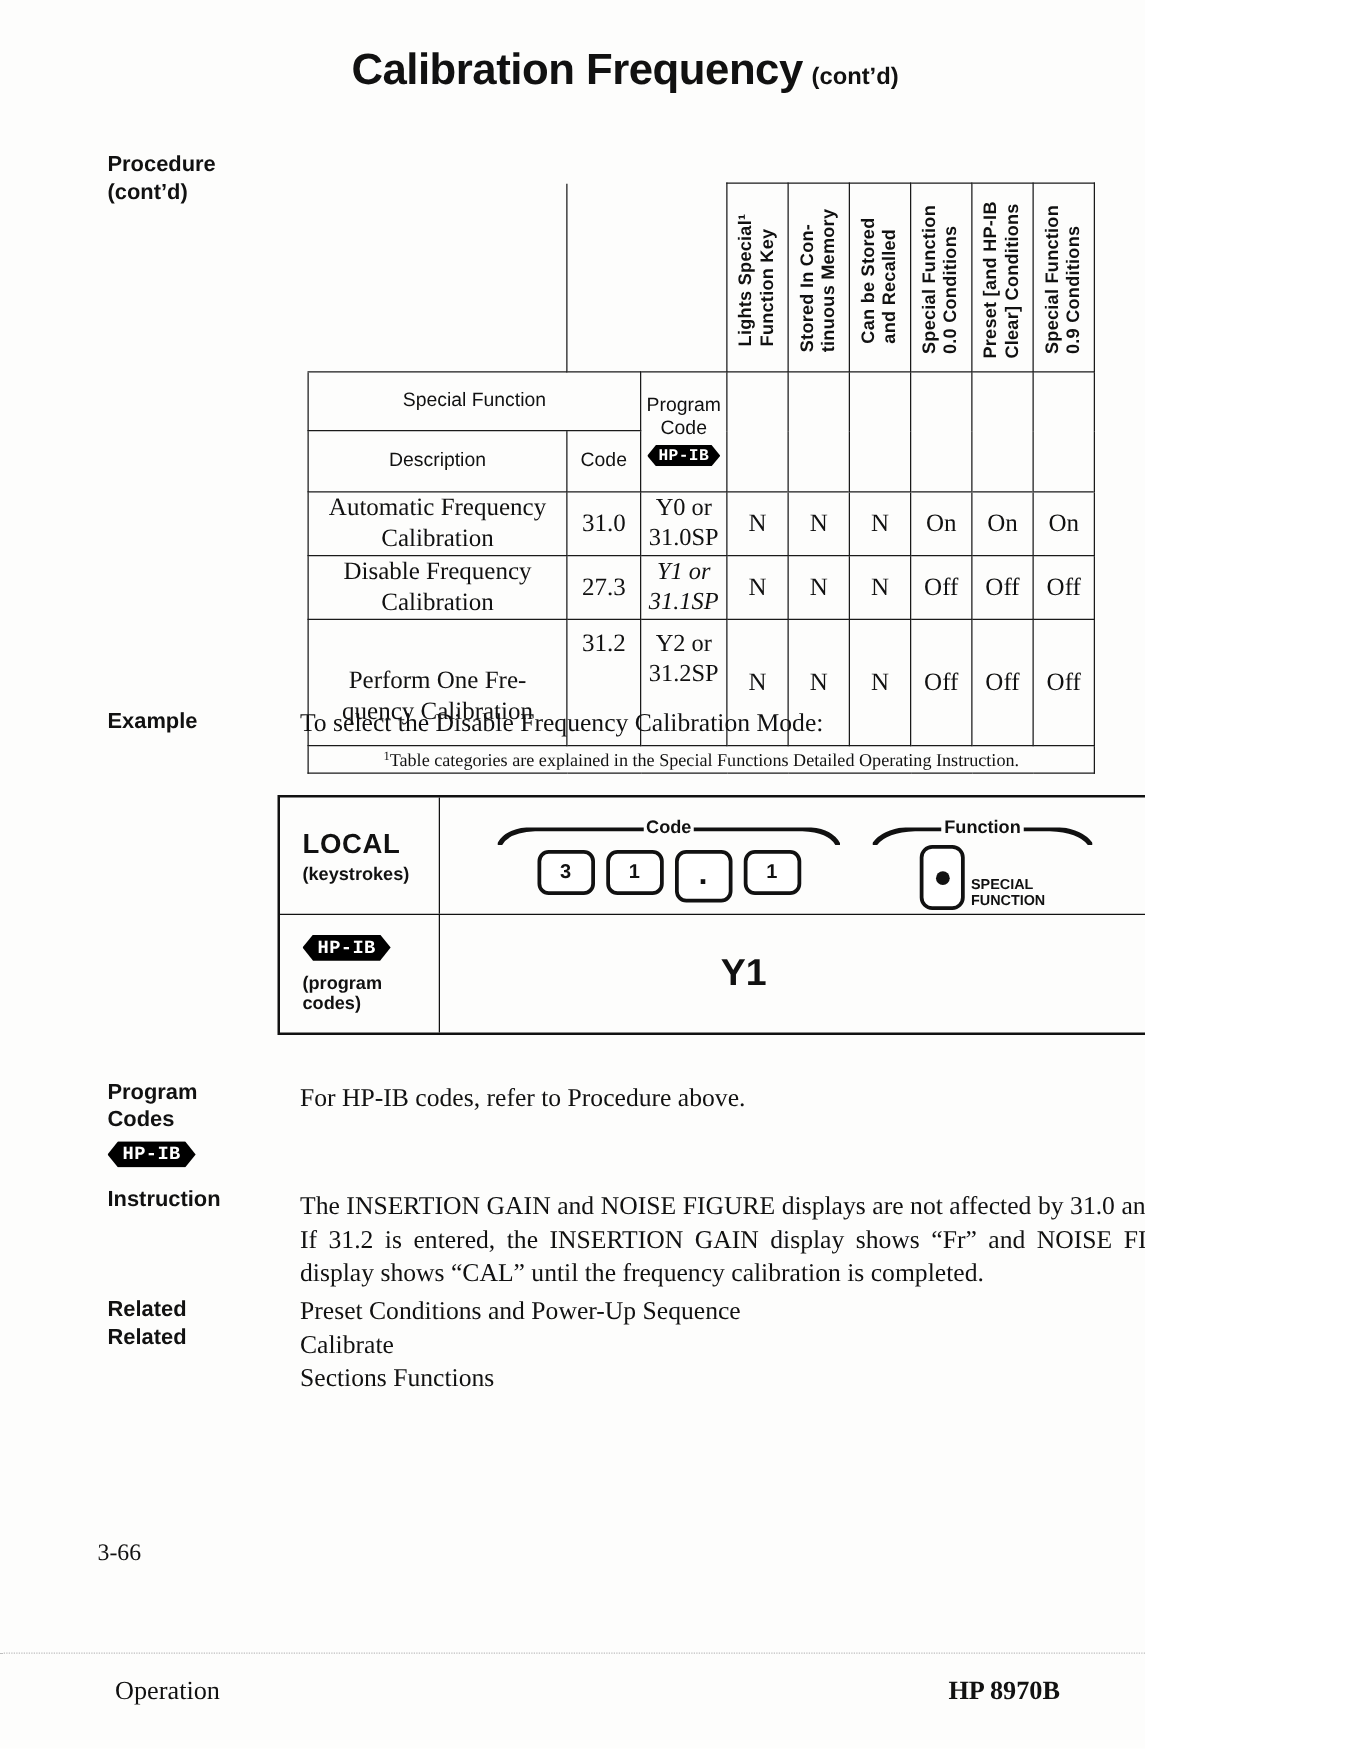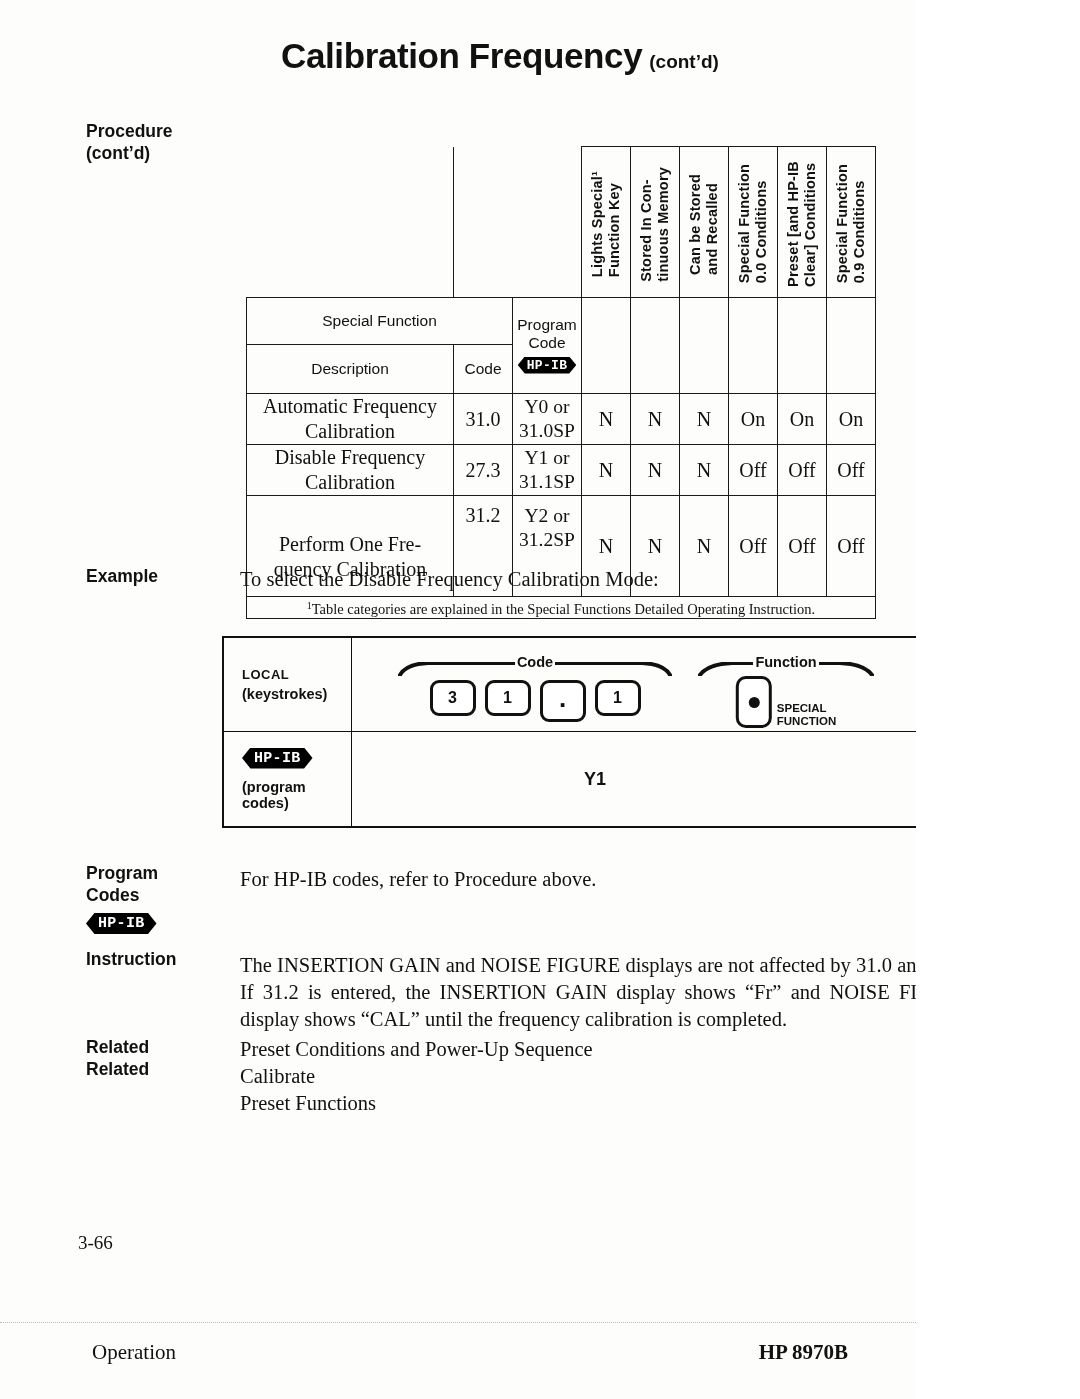--- a/index.html
+++ b/index.html
@@ -153,21 +153,21 @@
   .ex-left {
     position: absolute; left: 0; top: 0; bottom: 0; width: 128px;
     border-right: 1.5px solid #111;
     box-sizing: border-box;
     font-family: "Liberation Sans", sans-serif;
     font-weight: bold;
     display: flex; flex-direction: column;
     justify-content: center;
     padding-left: 18px;
   }
-  .ex-left .l1 { font-size: 13px; letter-spacing: .5px; }
+  .ex-left .l1 { font-size: 22px; letter-spacing: .5px; }
   .ex-left .l2 { font-size: 14.5px; margin-top: 4px; }
   .ex-right { position: absolute; left: 128px; right: 0; top: 0; bottom: 0; }
 
   .brace-group { position: absolute; }
   .brace-label {
     position: absolute; top: 0; left: 0; right: 0;
     text-align: center;
     font-family: "Liberation Sans", sans-serif;
     font-weight: bold;
     font-size: 14.5px;
@@ -204,21 +204,21 @@
     font-size: 11.5px;
     line-height: 13px;
     white-space: pre-line;
   }
   .ex-code-value {
     position: absolute; left: 0; right: 0; top: 50%;
     transform: translateY(-50%);
     text-align: center;
     font-family: "Liberation Sans", sans-serif;
     font-weight: bold;
-    font-size: 18px;
+    font-size: 30px;
     padding-right: 130px;
   }
 
   
   .body-text {
     position: absolute;
     font-family: "Liberation Serif", serif;
     font-size: 20.5px;
     line-height: 27px;
     color: #111;
@@ -341,21 +341,21 @@
         <td class="cell-val">N</td>
         <td class="cell-val">On</td>
         <td class="cell-val">On</td>
         <td class="cell-val">On</td>
       </tr>
 
       <tr>
         <td class="cell-desc" style="white-space: pre-line;">Disable Frequency
 Calibration</td>
         <td class="cell-code">27.3</td>
-        <td class="cell-prog" style="white-space: pre-line;">Y1 or
+        <td class="cell-prog" style="white-space: pre-line; font-style: italic;">Y1 or
 31.1SP</td>
         <td class="cell-val">N</td>
         <td class="cell-val">N</td>
         <td class="cell-val">N</td>
         <td class="cell-val">Off</td>
         <td class="cell-val">Off</td>
         <td class="cell-val">Off</td>
       </tr>
 
       <tr>
@@ -443,21 +443,21 @@
     </div>
   </div>
 
   <div class="body-text" style="left:240px; top:866px; width:700px;">For HP-IB codes, refer to Procedure above.</div>
 
   <div class="body-text just" style="left:240px; top:952px; width:733px;">The INSERTION GAIN and NOISE FIGURE displays are not affected by 31.0 and 31.1. If 31.2 is entered, the INSERTION GAIN display shows “Fr” and NOISE FIGURE display shows “CAL” until the frequency calibration is completed.</div>
 
   <div class="body-text" style="left:240px; top:1036px; width:700px;">
     <div>Preset Conditions and Power-Up Sequence</div>
     <div>Calibrate</div>
-    <div>Preset Functions</div>
+    <div>Sections Functions</div>
   </div>
 
   <div class="pagenum">3-66</div>
   <div class="foot-rule"></div>
   <div class="foot-left">Operation</div>
   <div class="foot-right">HP 8970B</div>
 
 </div>
 
 </body></html>

